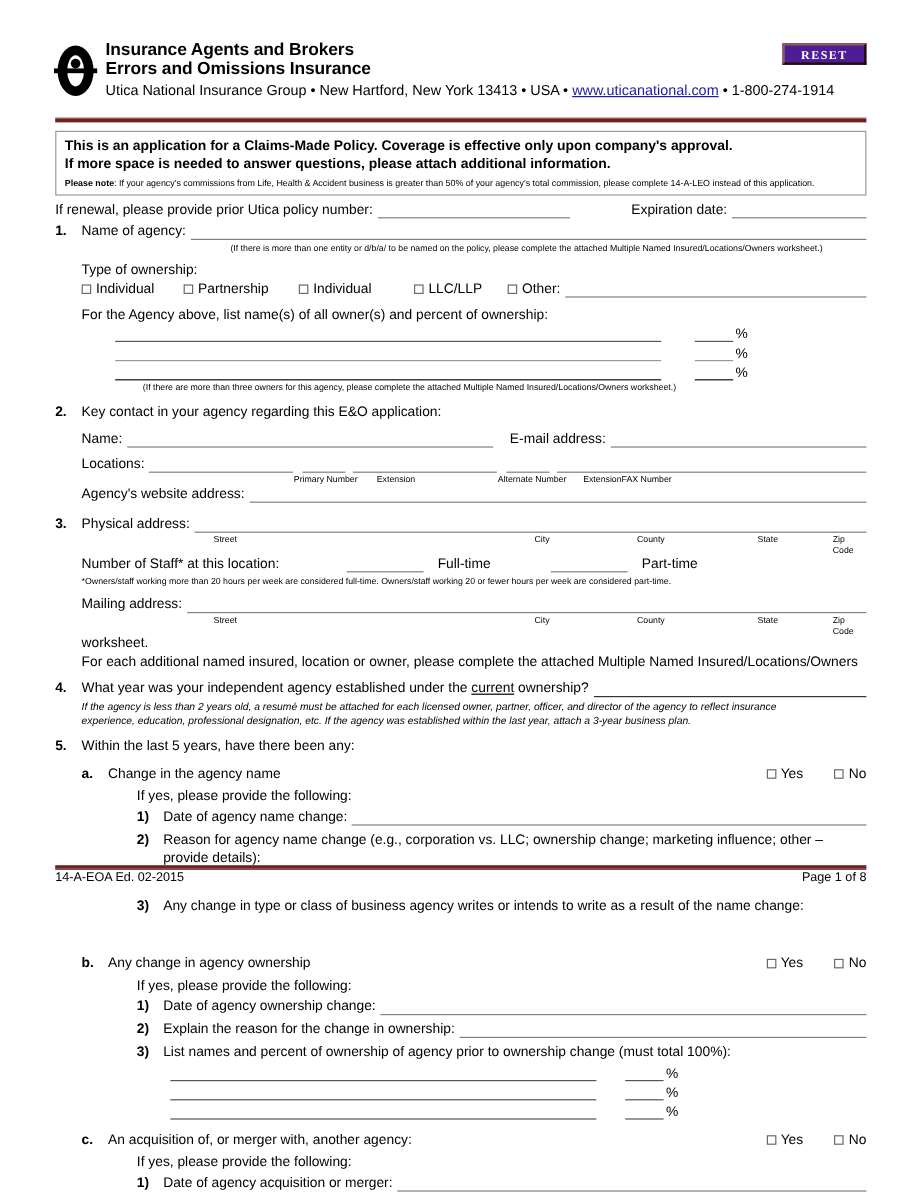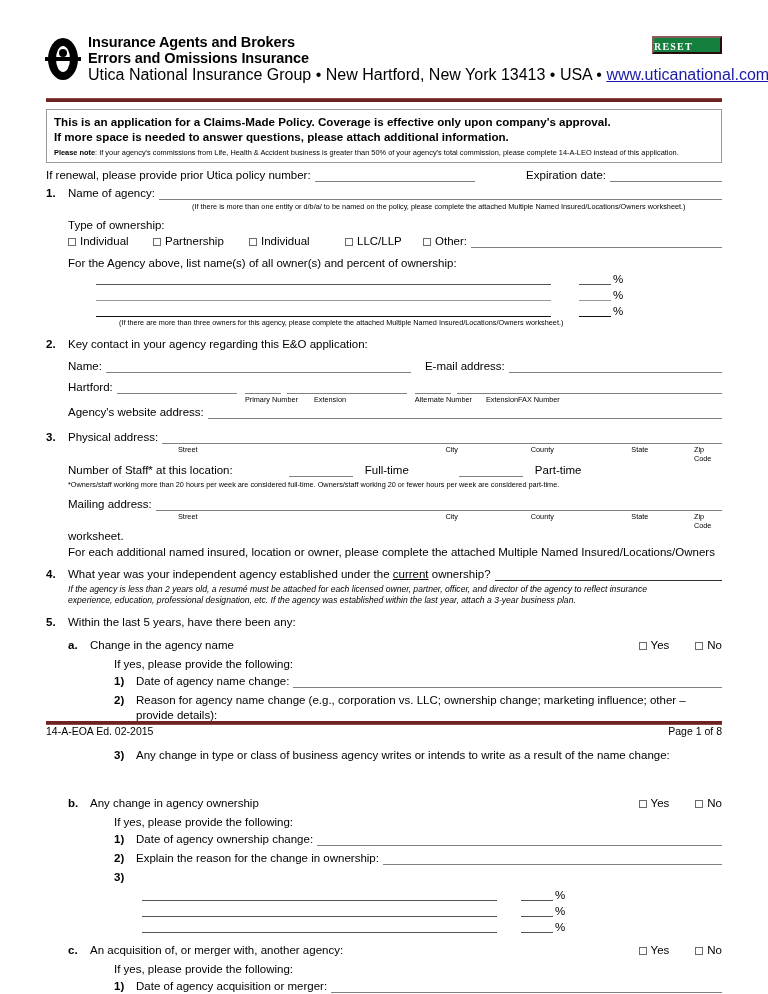--- a/index.html
+++ b/index.html
@@ -73,45 +73,46 @@
   .titleblock {
     margin-left: 42px;
   }
   .title-line {
     font-size: 14.5px;
     font-weight: bold;
     line-height: 16px;
     letter-spacing: -0.1px;
   }
   .subtitle {
-    font-size: 16px;
+    font-size: 12px;
     line-height: 14px;
     margin-top: 2px;
     white-space: nowrap;
   }
   .subtitle a {
     color: #1a1aa8;
     text-decoration: underline;
   }
   .reset-btn {
     position: absolute;
     right: 0px;
     top: 36px;
     width: 70px;
     height: 18px;
-    background: #15803d;
+    background: #4c1d95;
     border-top: 2px solid #8e5a5a;
     border-left: 2px solid #8e5a5a;
     border-right: 2px solid #2a0b0b;
     border-bottom: 2px solid #2a0b0b;
     color: #ffffff;
     font-family: "Liberation Serif", serif;
     font-size: 10px;
     font-weight: bold;
     letter-spacing: 1.2px;
+    text-align: center;
     line-height: 18px;
     cursor: pointer;
     box-sizing: border-box;
   }
   .rule-top {
     margin-top: 6px;
     border-top: 1px solid #8a4a4a;
     border-bottom: 3px solid #6e2222;
     height: 0;
   }
@@ -299,21 +300,21 @@
 
   <div class="row indent1" style="margin-top:7px;">
     <span class="lbl">Name:</span>
     <span class="fill" style="flex:0 0 305px;"></span>
     <span style="width:14px;"></span>
     <span class="lbl">E-mail address:</span>
     <span class="fill"></span>
   </div>
 
   <div class="row indent1" style="margin-top:6px;">
-    <span class="lbl">Hartford:</span>
+    <span class="lbl">Locations:</span>
     <span class="fill" style="flex:0 0 120px;"></span>
     <span style="width:8px;"></span>
     <span class="fill" style="flex:0 0 36px;margin-left:0;"></span>
     <span style="width:6px;"></span>
     <span class="fill" style="flex:0 0 120px;margin-left:0;"></span>
     <span style="width:8px;"></span>
     <span class="fill" style="flex:0 0 36px;margin-left:0;"></span>
     <span style="width:6px;"></span>
     <span class="fill" style="margin-left:0;"></span>
   </div>
@@ -420,20 +421,21 @@
     <span class="lbl">Date of agency ownership change:</span>
     <span class="fill"></span>
   </div>
   <div class="row indent3" style="margin-top:4px;">
     <span class="num" style="width:22px;flex:0 0 22px;">2)</span>
     <span class="lbl">Explain the reason for the change in ownership:</span>
     <span class="fill"></span>
   </div>
   <div class="row indent3" style="margin-top:4px;">
     <span class="num" style="width:22px;flex:0 0 22px;">3)</span>
+    <span class="lbl">List names and percent of ownership of agency prior to ownership change (must total 100%):</span>
   </div>
 
   <div class="owner-line" style="margin-left:46px;">
     <span class="owner-name" style="flex:0 0 355px;margin-left:50px;"></span>
     <span class="pct-line" style="margin-left:24px;"></span>
     <span class="pct-sym">%</span>
   </div>
   <div class="owner-line" style="margin-left:46px;">
     <span class="owner-name" style="flex:0 0 355px;margin-left:50px;"></span>
     <span class="pct-line" style="margin-left:24px;"></span>

